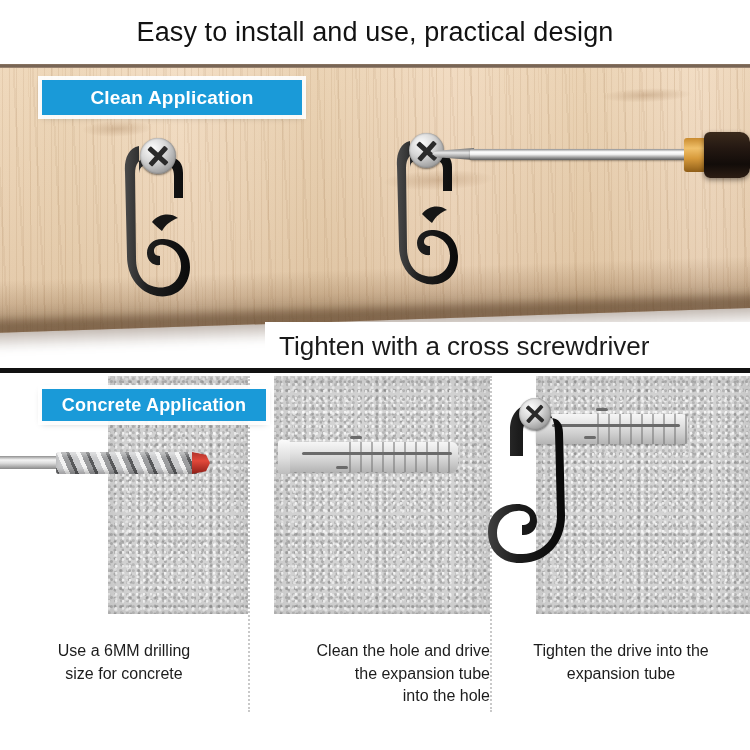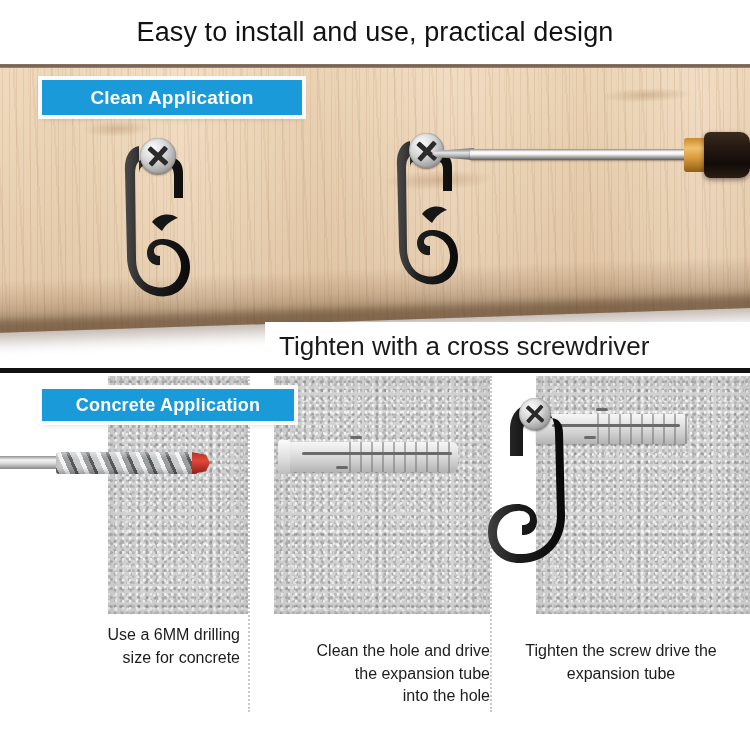--- a/index.html
+++ b/index.html
@@ -73,21 +73,21 @@
   
   .badge {
     position:absolute; display:flex; align-items:center;
     background:#1a9ad8; color:#ffffff;
     font-size:19px; font-weight:700; letter-spacing:.2px;
     padding:0 16px;
     box-shadow:0 0 0 4px rgba(255,255,255,.92), 0 2px 7px rgba(0,0,0,.28);
     z-index:9; white-space:nowrap;
   }
   .badge-wood { left:42px; top:80px; width:260px; height:35px; justify-content:center; }
-  .badge-concrete { left:42px; top:389px; width:252px; height:32px; justify-content:center; font-size:18px; }
+  .badge-concrete { left:42px; top:389px; width:224px; height:32px; justify-content:center; font-size:18px; }
 
   
   .hook { position:absolute; z-index:7; }
   .hook-plate {
     position:absolute; left:0; top:0; width:100%; height:100%;
   }
   .screw {
     position:absolute; border-radius:50%;
     background:
       radial-gradient(circle at 36% 30%, #fdfdfd 0%, #d8d8d8 38%, #a8a8a8 68%, #7e7e7e 100%);
@@ -289,21 +289,21 @@
 
   <div class="concrete-section">
 
     <div class="panel" style="left:0px;width:248px;">
       <div class="concrete-block" style="left:108px;top:2px;width:140px;height:238px;"></div>
       <div>
         <div class="drill-shank" style="left:-6px;top:82px;width:66px;"></div>
         <div class="drill-flute" style="left:56px;top:78px;width:142px;"></div>
         <div class="drill-tip" style="left:192px;top:78px;"></div>
       </div>
-      <div class="caption" style="left:8px;top:250px;width:232px;text-align:right;">Use a 6MM drilling
+      <div class="caption" style="left:8px;top:266px;width:232px;">Use a 6MM drilling
 size for concrete</div>
     </div>
 
     <div class="divider" style="left:248px;"></div>
 
     <div class="panel" style="left:250px;width:240px;">
       <div class="concrete-block" style="left:24px;top:2px;width:216px;height:238px;"></div>
       <div>
         <div class="plug" style="left:34px;top:68px;width:174px;">
           <div class="plug-ribs" style="left:56px;width:118px;"></div>
@@ -343,21 +343,21 @@
                    C39 27 43 22 52 22 L66 22 C75 22 79 28 79 37
                    L81 120 C81 146 64 166 38 167
                    C17 168 4 155 4 136 C4 119 16 108 33 108
                    C45 108 53 115 53 125 C53 134 46 140 38 139
                    L38 129 C43 129 46 127 46 123 C46 117 40 114 33 115
                    C21 116 13 125 13 137 C13 151 24 159 39 158
                    C60 157 73 141 73 119 L71 36 C71 20 62 9 47 8 Z" fill="url(#hkC)"></path>
         </svg>
         <div class="screw" style="left:35px;top:2px;width:32px;height:32px;"></div>
       </div>
-      <div class="caption" style="left:0px;top:266px;width:258px;">Tighten the screw drive the
+      <div class="caption" style="left:0px;top:266px;width:258px;">Tighten the drive into the
  expansion tube</div>
     </div>
 
     <div class="badge badge-concrete" style="top:15px;">
       <span>Concrete Application</span>
     </div>
   </div>
 
 </div>
 

